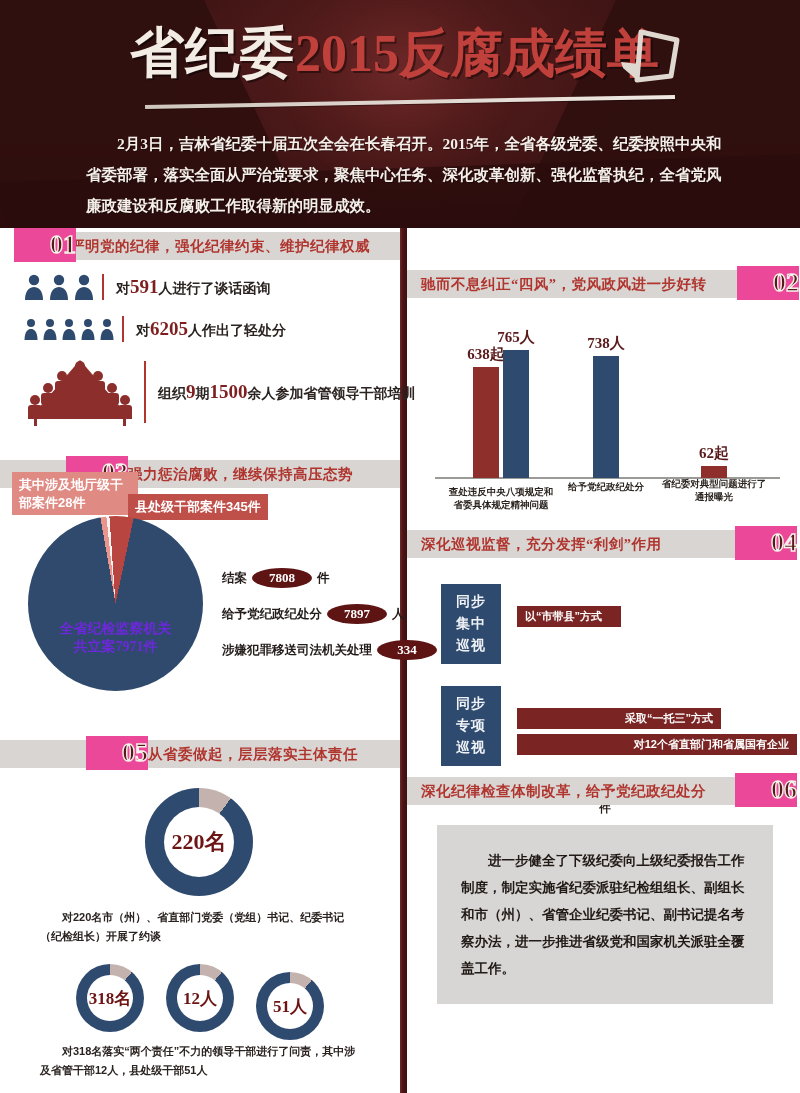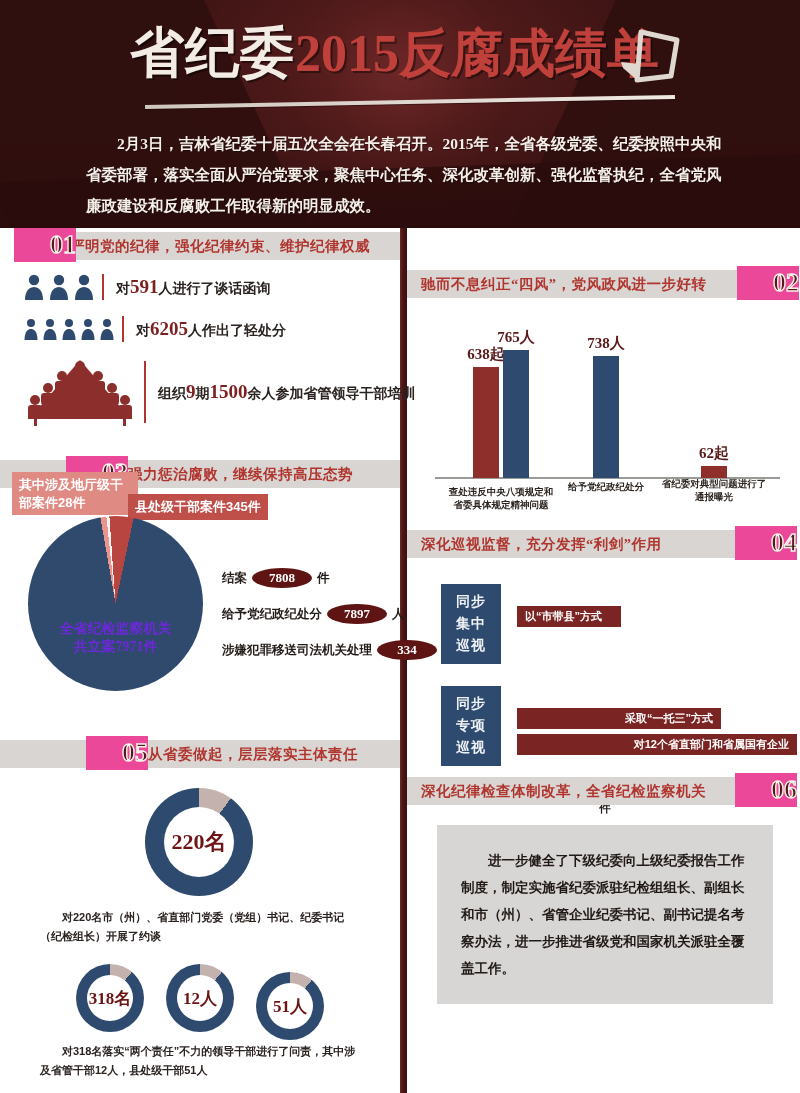--- a/index.html
+++ b/index.html
@@ -415,21 +415,21 @@
         </div>
         <div class="rbar" style="left:110px;top:182px;width:196px;justify-content:flex-end;padding-right:8px;">采取“一托三”方式</div>
         <div class="rbar" style="left:110px;top:208px;width:272px;justify-content:flex-end;padding-right:8px;">对12个省直部门和省属国有企业</div>
 
         <div class="s04-foot">各级纪委依据巡视移交的问题线索，立案审查党员干部违纪违法案件1076件</div>
       </div>
 
       <div class="sec s06">
         <div class="sec-head">
           <div class="sec-bar"></div>
-          <div class="sec-bar-title">深化纪律检查体制改革，全省纪检监察机关</div>
+          <div class="sec-bar-title">深化纪律检查体制改革，给予党纪政纪处分</div>
           <div class="badge">
             <span>06</span>
           </div>
         </div>
         <div class="s06-box">进一步健全了下级纪委向上级纪委报告工作制度，制定实施省纪委派驻纪检组组长、副组长和市（州）、省管企业纪委书记、副书记提名考察办法，进一步推进省级党和国家机关派驻全覆盖工作。</div>
       </div>
     </div>
   </div>
 </div>
 

